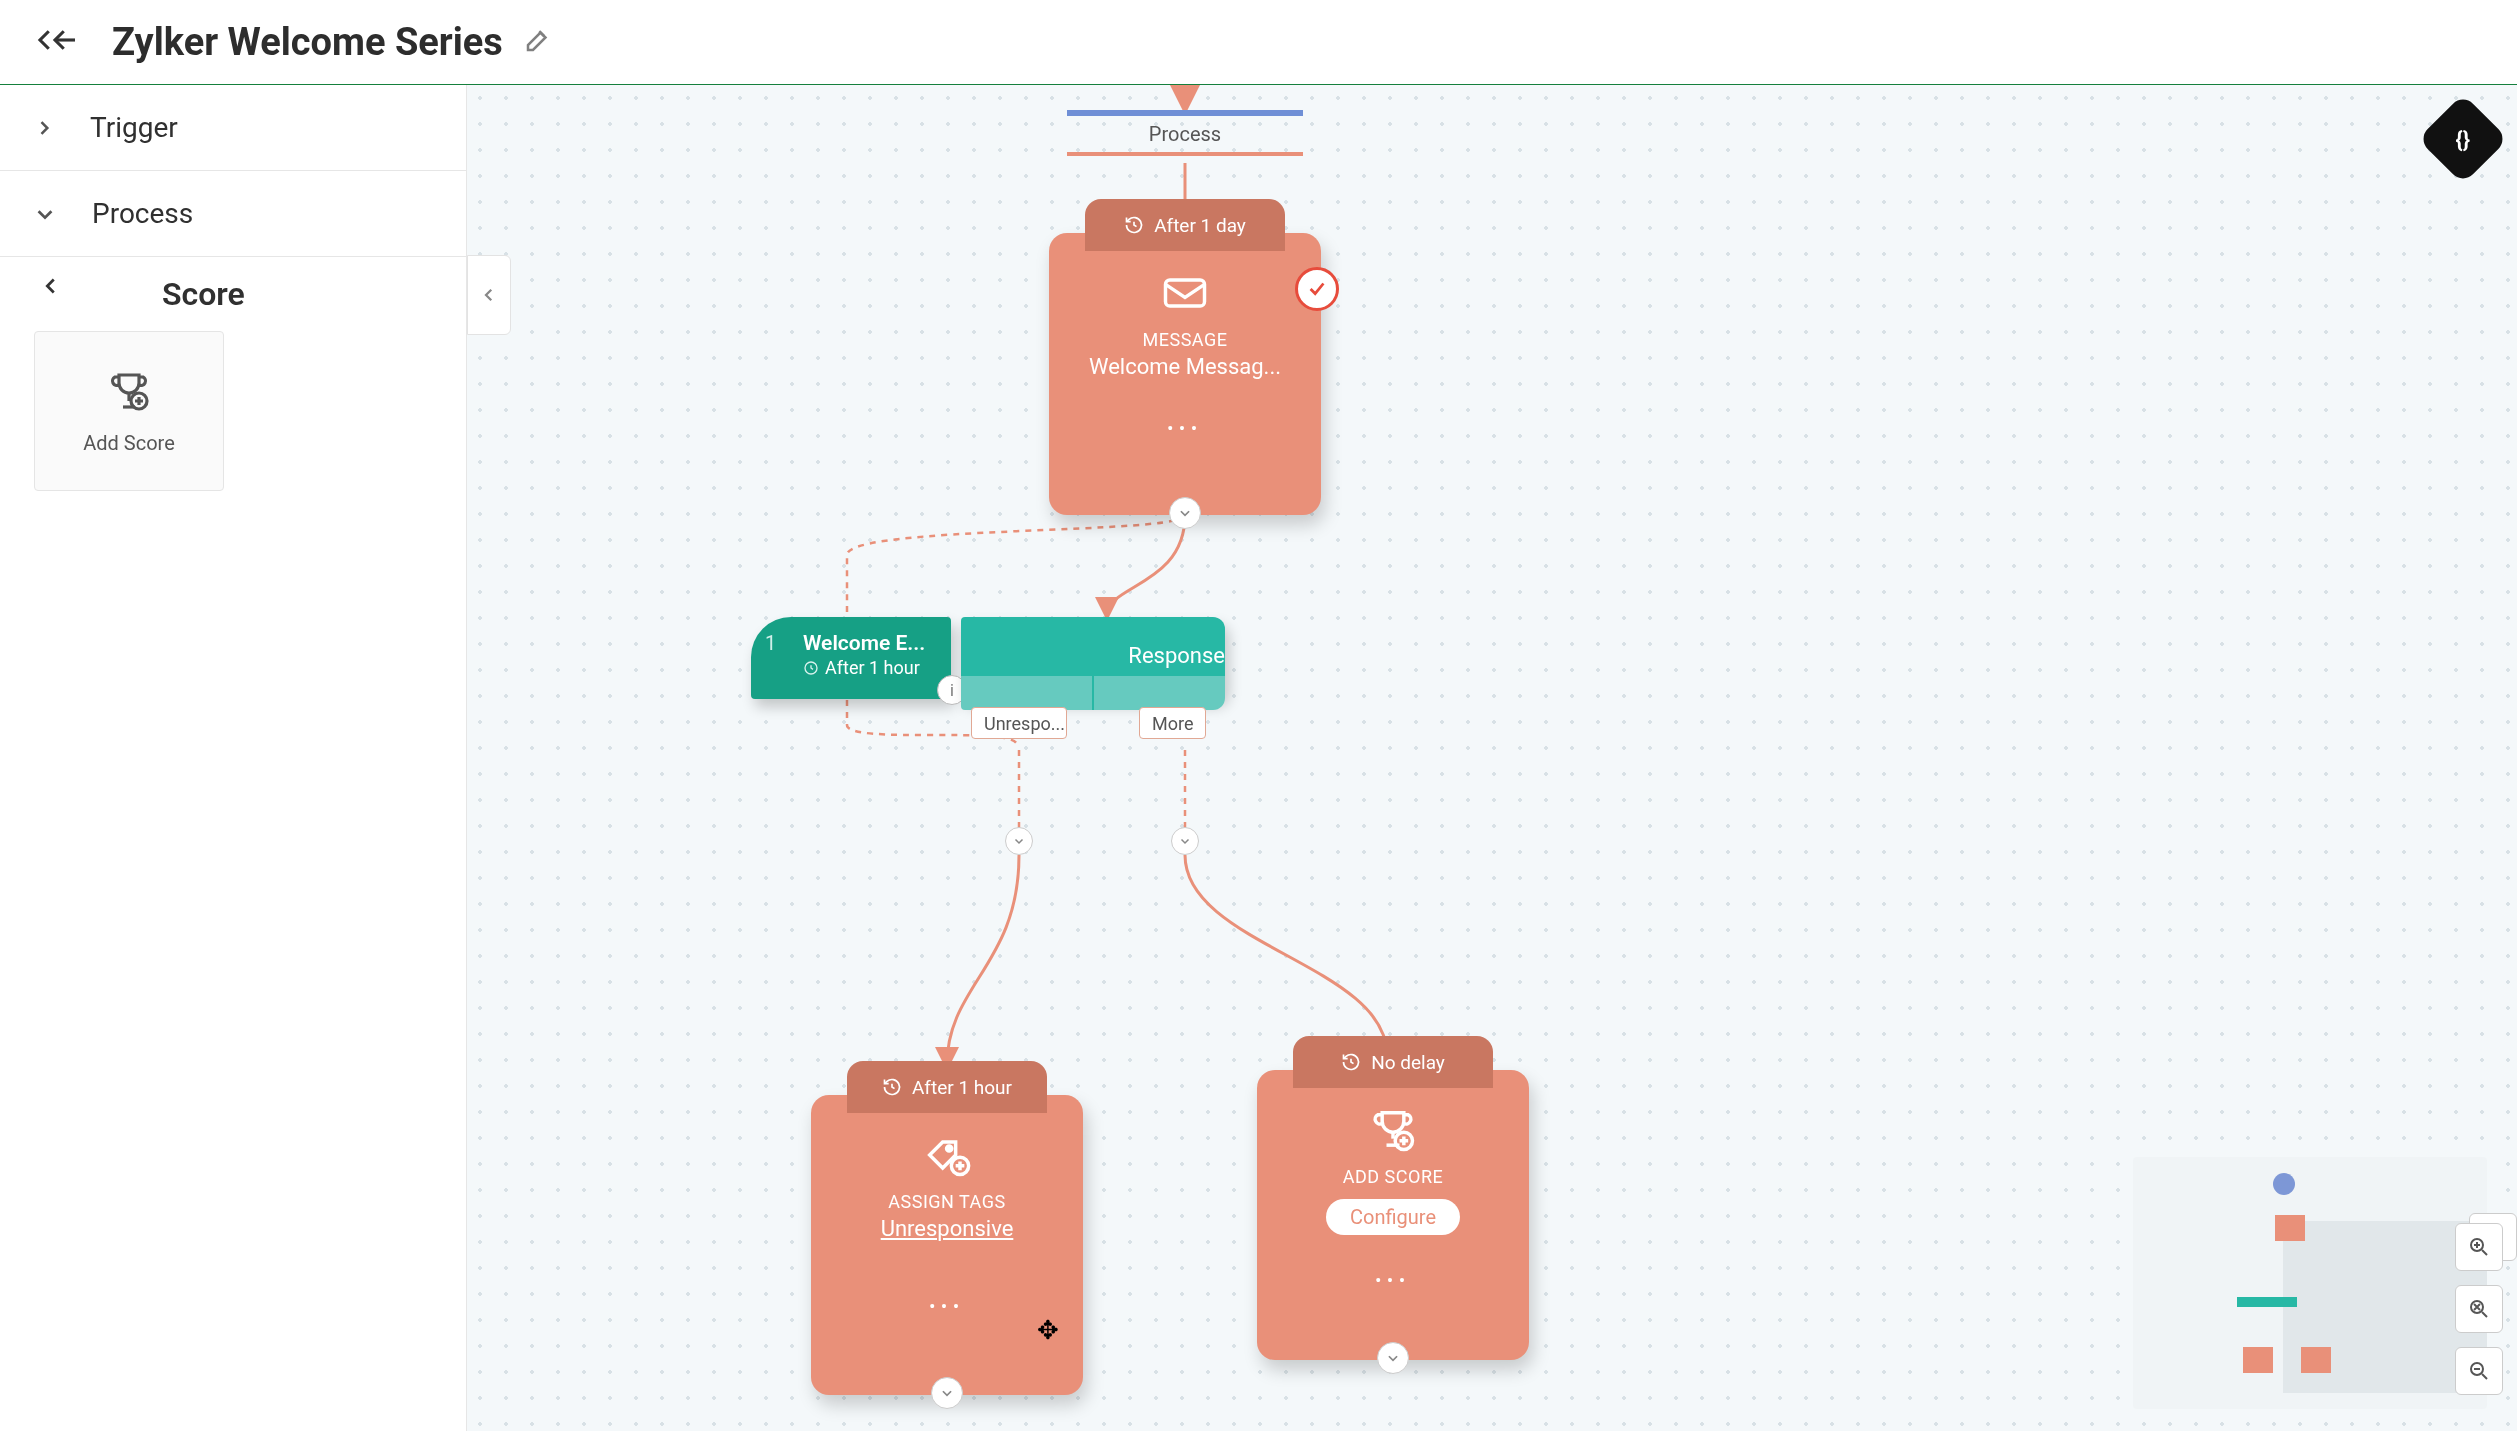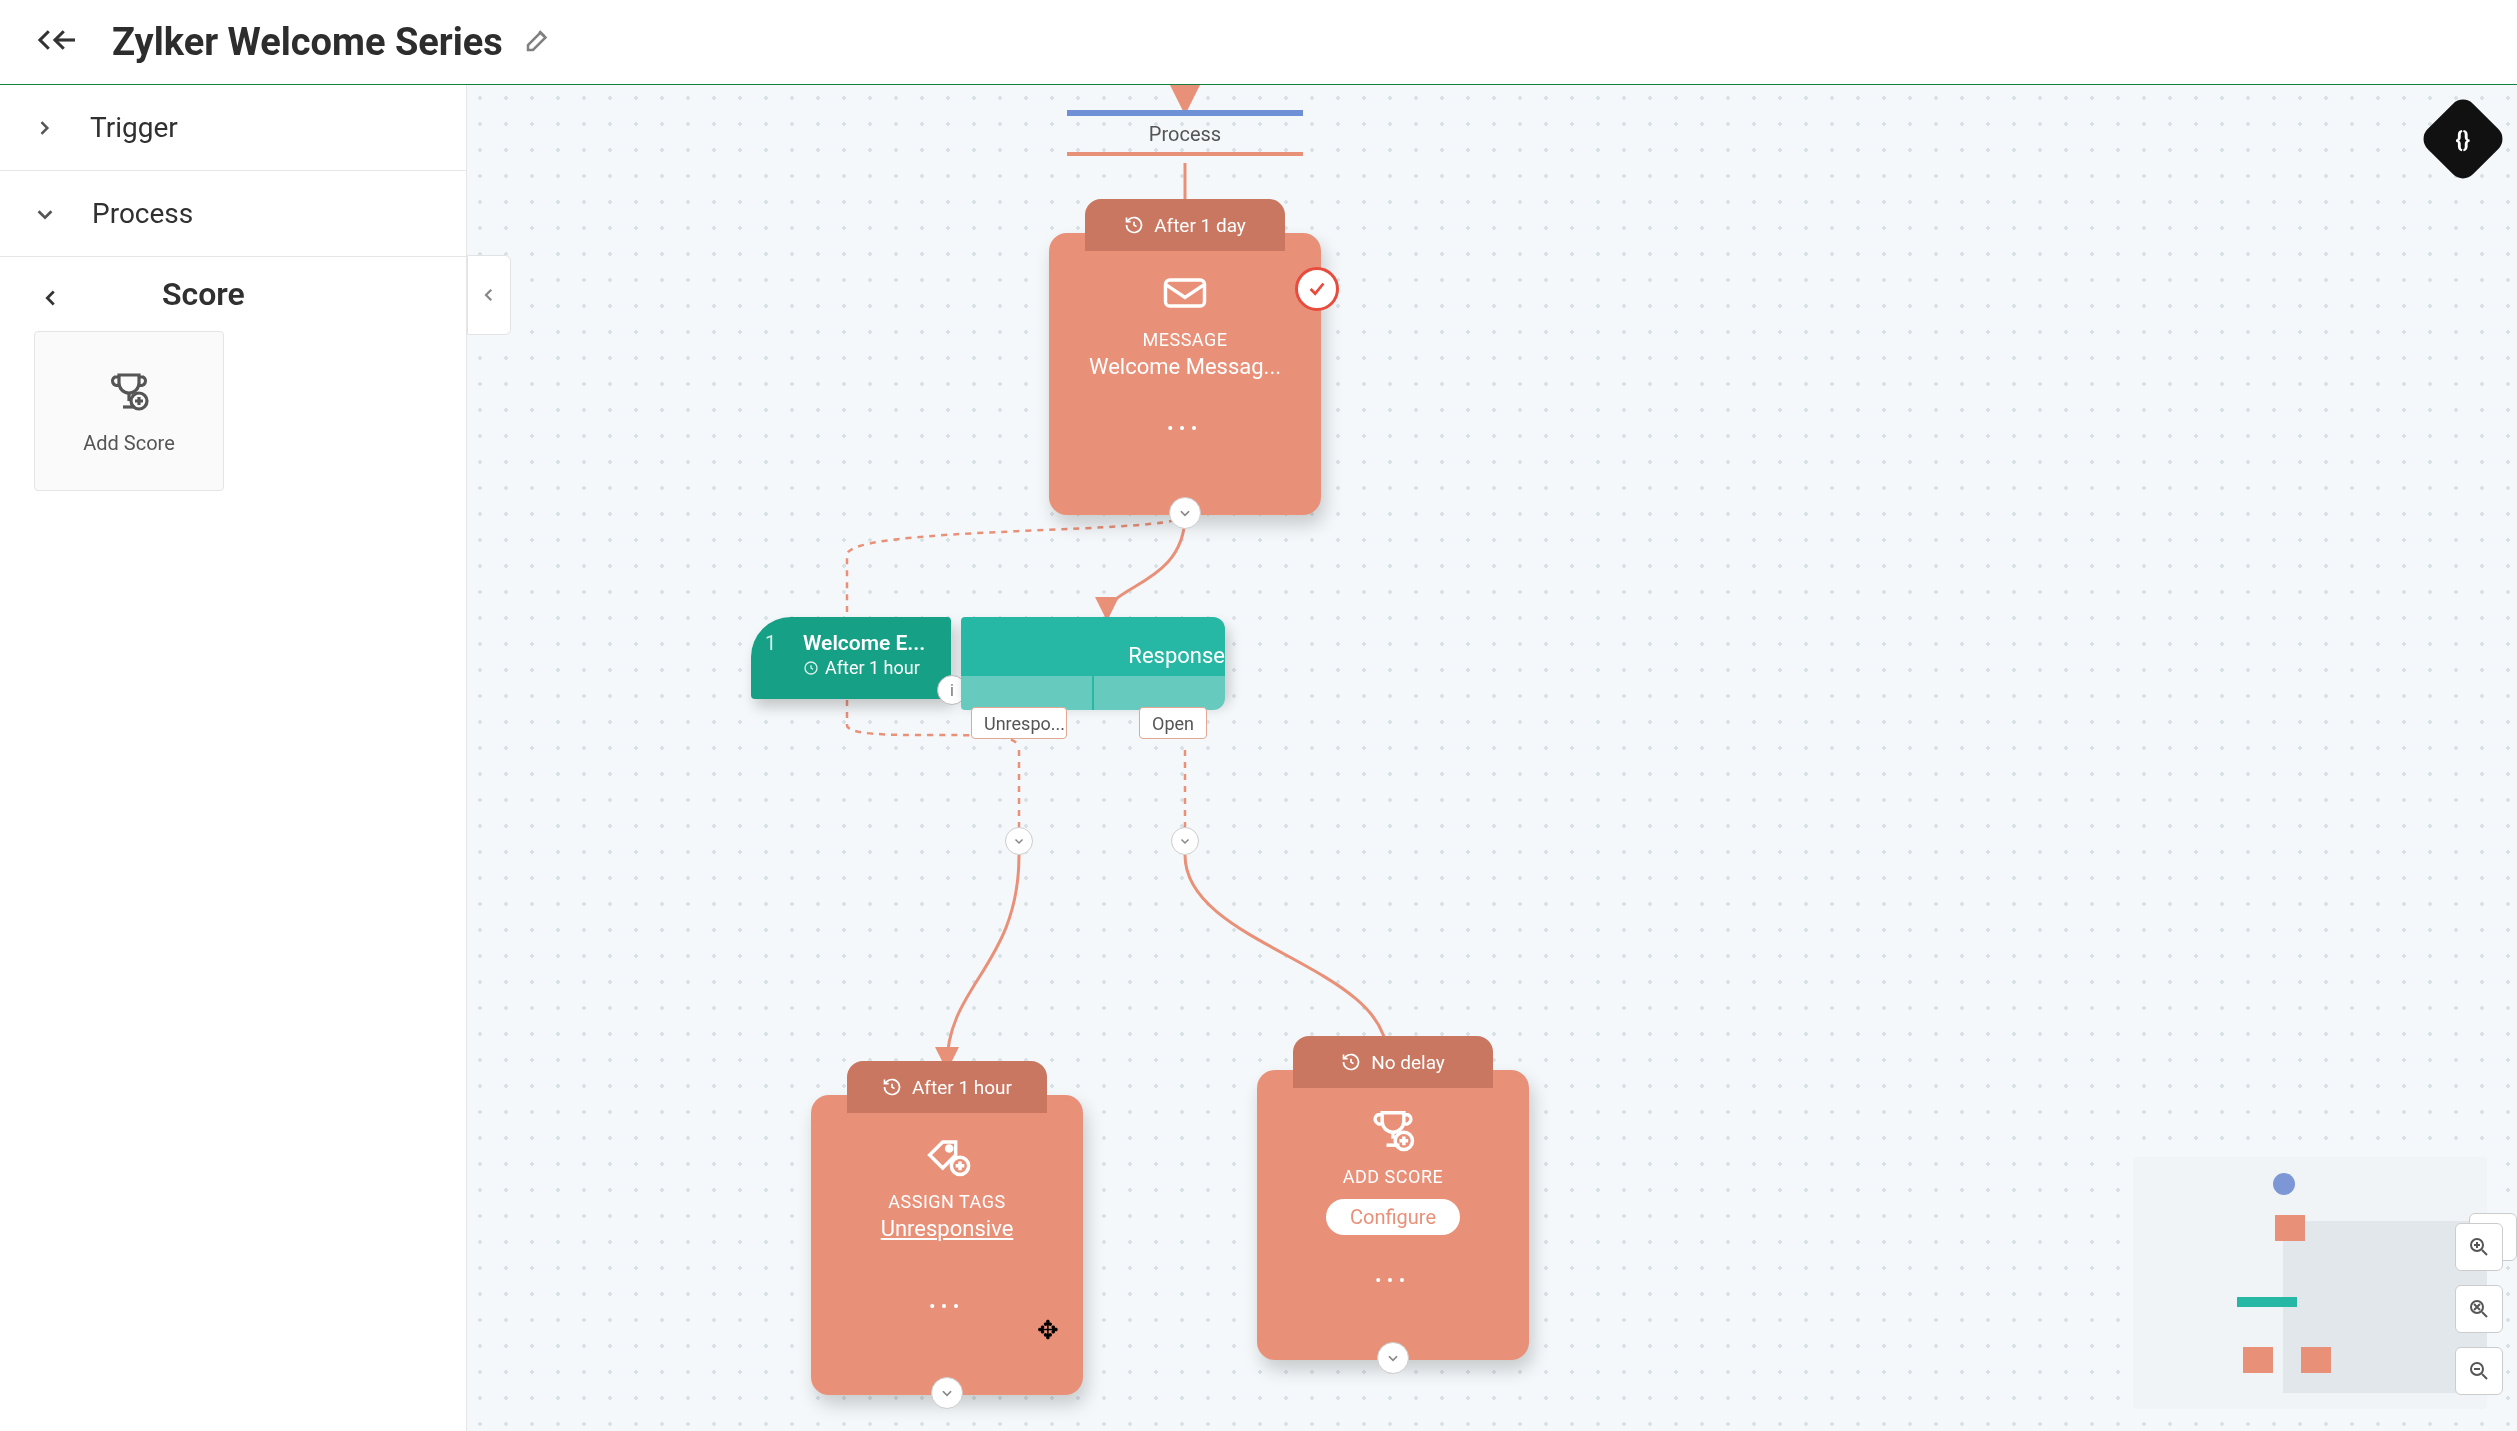--- a/index.html
+++ b/index.html
@@ -16,21 +16,21 @@
 .saved{color:#6d6d6d;font-size:22px;margin-right:16px}
 .icon-btn{width:60px;height:56px;border:1px solid #d8d8d8;border-radius:6px;display:flex;align-items:center;justify-content:center;cursor:pointer}
 .btn{height:56px;padding:0 32px;border-radius:6px;font-size:24px;cursor:pointer;display:flex;align-items:center;gap:10px}
 .btn-primary{background:#1cbbb4;color:#fff;border:none}
 .btn-outline{background:#fff;color:#1cbbb4;border:2px solid #1cbbb4}
 
 
 .sidebar{position:absolute;left:0;top:85px;bottom:0;width:467px;border-right:1px solid #e6e6e6;background:#fff}
 .side-sec{padding:26px 34px;border-bottom:1px solid #e6e6e6;display:flex;align-items:center;gap:36px;cursor:pointer}
 .side-sec .lbl{font-size:28px;color:#303030}
-.score-head{display:flex;align-items:flex-end;padding:18px 47px 18px 40px}
+.score-head{display:flex;align-items:flex-start;padding:18px 47px 18px 40px}
 .score-head .back{cursor:pointer;margin-right:100px}
 .score-head .lbl{font-size:32px;font-weight:600;color:#303030}
 .palette{display:flex;gap:20px;padding:0 34px}
 .pal-item{width:190px;height:160px;background:#fafafa;border:1px solid #e5e5e5;border-radius:4px;display:flex;flex-direction:column;align-items:center;justify-content:center;gap:16px;cursor:grab}
 .pal-item .lbl{font-size:20px;color:#555}
 
 
 .canvas{position:absolute;left:467px;right:0;top:85px;bottom:0;background:#f4f8fa;background-image:radial-gradient(#d8e1e6 2px,transparent 2px);background-size:26px 26px;overflow:hidden}
 .collapse-handle{position:absolute;left:0;top:170px;width:44px;height:80px;background:#fff;border:1px solid #e3e3e3;border-radius:0 6px 6px 0;display:flex;align-items:center;justify-content:center;cursor:pointer}
 
@@ -241,21 +241,21 @@
       </div>
       <div class="teal-info">i</div>
       <div class="teal-right">
         <div class="hd">Response</div>
         <div class="legs">
           <div class="leg"></div>
           <div class="leg"></div>
         </div>
       </div>
       <div class="leg-lbl" style="left:220px">Unrespo...</div>
-      <div class="leg-lbl" style="left:388px;max-width:80px">Open</div>
+      <div class="leg-lbl" style="left:388px;max-width:80px">More</div>
       <div class="port" style="left:254px;top:210px">
         <svg width="12" height="12" viewBox="0 0 24 24" fill="none" stroke="#888" stroke-width="3">
             <path d="M5 9l7 7 7-7"></path>
           </svg>
       </div>
       <div class="port" style="left:420px;top:210px">
         <svg width="12" height="12" viewBox="0 0 24 24" fill="none" stroke="#888" stroke-width="3">
             <path d="M5 9l7 7 7-7"></path>
           </svg>
       </div>

